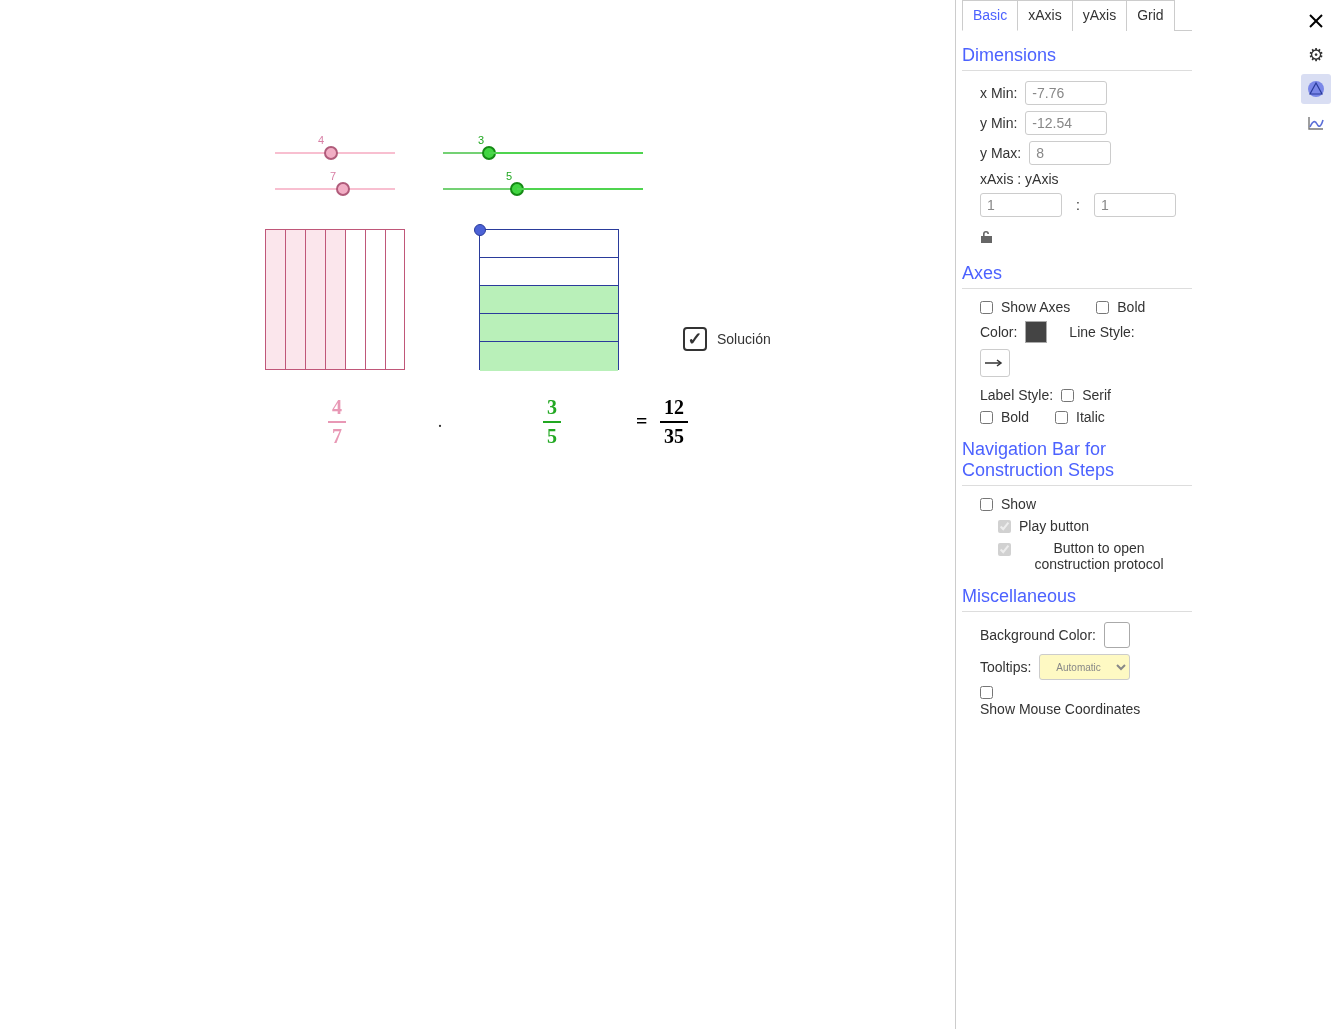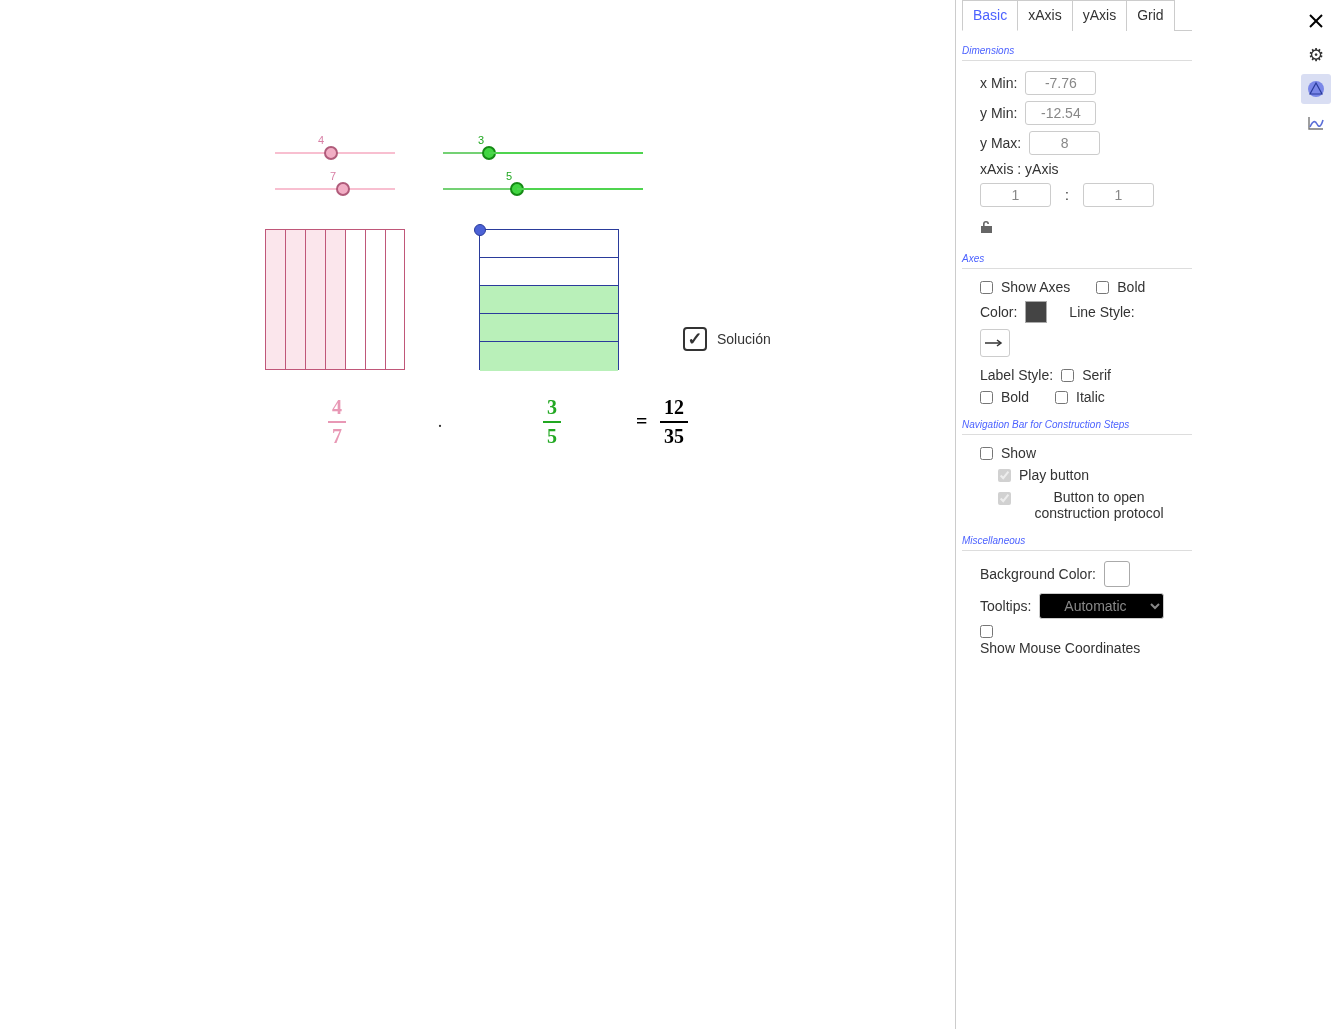--- a/index.html
+++ b/index.html
@@ -80,42 +80,42 @@
     position:absolute; left:955px; top:0; width:243px; height:1029px;
     border-left:1px solid #ccc; background:#fff; padding:0 6px;
   }
   .tabs { display:flex; border-bottom:0; }
   .tab {
     padding:6px 10px 7px; border:1px solid #ccc; border-bottom:none; background:#fff;
     margin-right:-1px; cursor:pointer; font-size:14px;
   }
   .tab.active { color:#4c62ff; border-bottom:1px solid #fff; position:relative; z-index:2; }
   .tab-row-border { border-bottom:1px solid #ccc; margin-top:-1px; }
-  .section-title { color:#4c62ff; font-size:10px; margin:14px 0 4px;font-style:italic; }
+  .section-title { color:#4c62ff; font-size:18px; margin:14px 0 4px; }
   .hr { height:1px; background:#ddd; margin:4px 0 10px; }
   .row { display:flex; align-items:center; margin:6px 0; gap:8px; }
   .panel input[type=text] {
-    width:71px; height:24px; border:1px solid #ccc; border-radius:3px; padding:2px 6px;
-    font-size:14px; color:#888;text-align:center;
+    width:82px; height:24px; border:1px solid #ccc; border-radius:3px; padding:2px 6px;
+    font-size:14px; color:#888;
   }
   .indent { padding-left:18px; }
   .indent2 { padding-left:36px; }
   .chk-row { display:flex; align-items:center; gap:8px; margin:6px 0; }
   .chk-row input[type=checkbox] { margin:0; }
   .color-swatch { width:22px; height:22px; border:1px solid #aaa; background:#444; }
   .color-swatch.white { background:#fff; }
   .arrow-box {
     width:30px; height:28px; border:1px solid #ccc; border-radius:3px;
     display:flex; align-items:center; justify-content:center; margin-top:6px; margin-left:18px;
     font-size:18px;
   }
   .unlock-icon { margin-left:18px; margin-top:6px; font-size:16px; color:#555; display:inline-block; }
   select {
-    height:26px; border:1px solid #ccc; border-radius:3px; color:#888; background:#000000; font-size:14px;
-    padding:0 20px;
+    height:26px; border:1px solid #ccc; border-radius:3px; color:#888; background:#fef9c3; font-size:10px;
+    padding:0 12px;
   }
   
   .side-toolbar {
     position:absolute; right:0; top:0; width:34px; height:1029px; background:#fff;
     display:flex; flex-direction:column; align-items:center; padding-top:6px; gap:4px;
   }
   .side-btn {
     width:30px; height:30px; display:flex; align-items:center; justify-content:center;
     cursor:pointer; border-radius:3px;
   }

